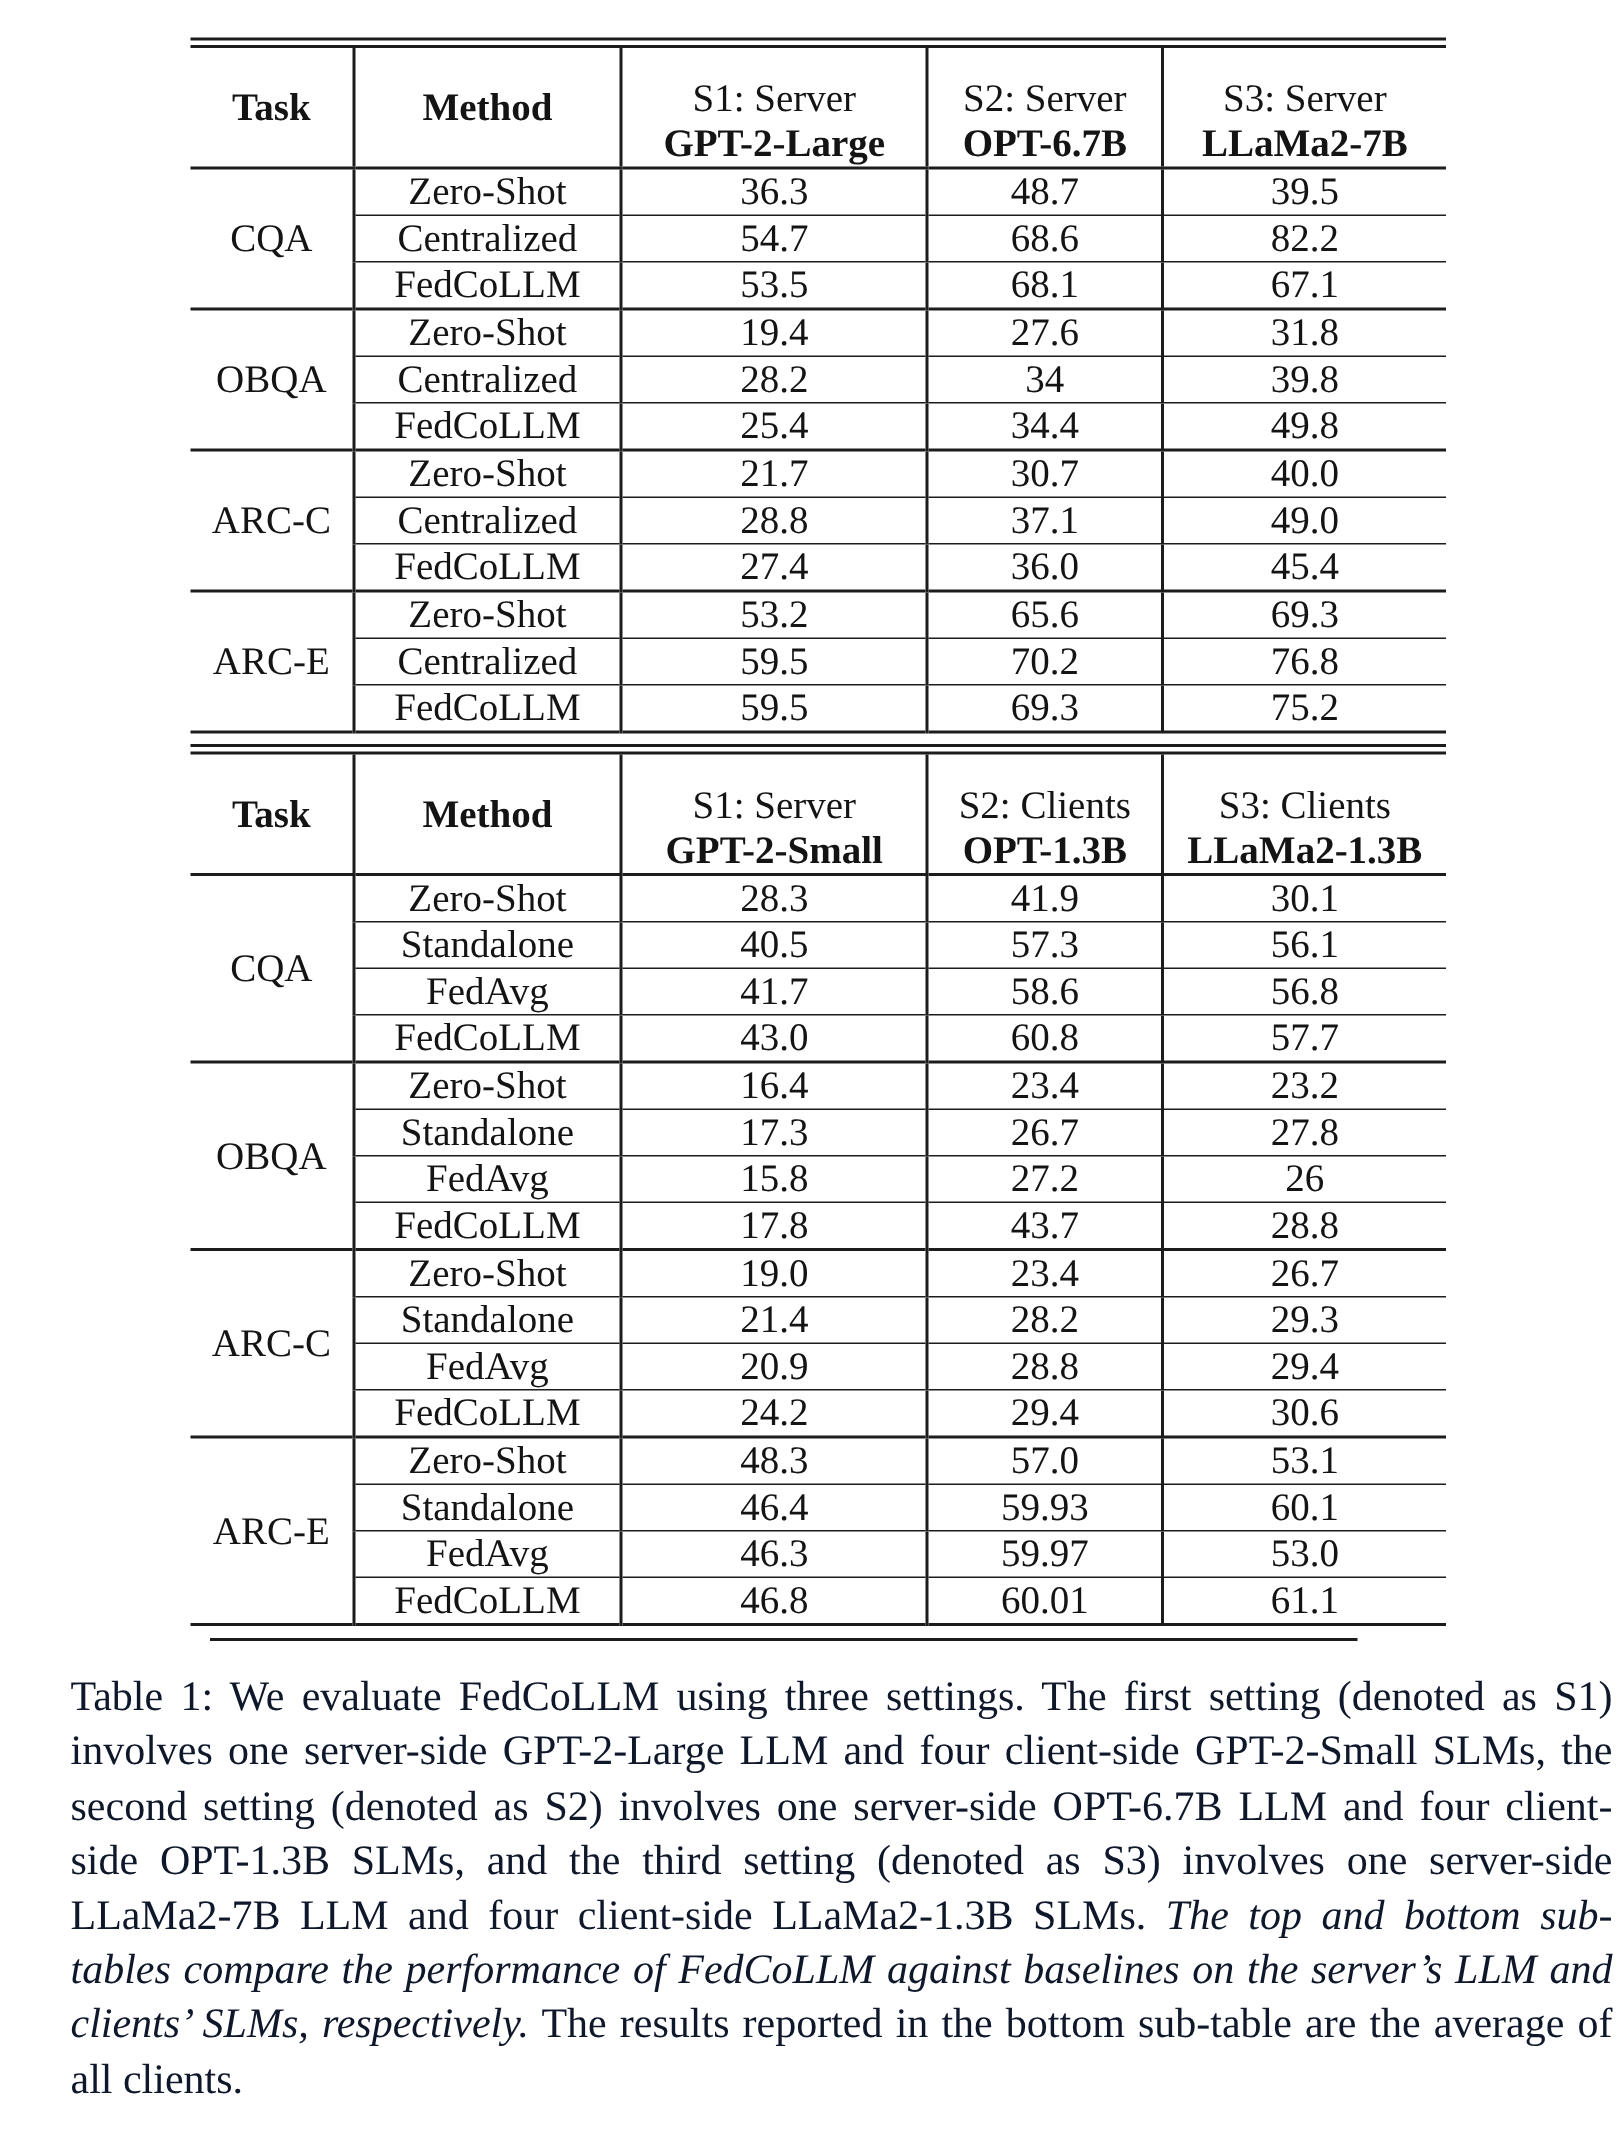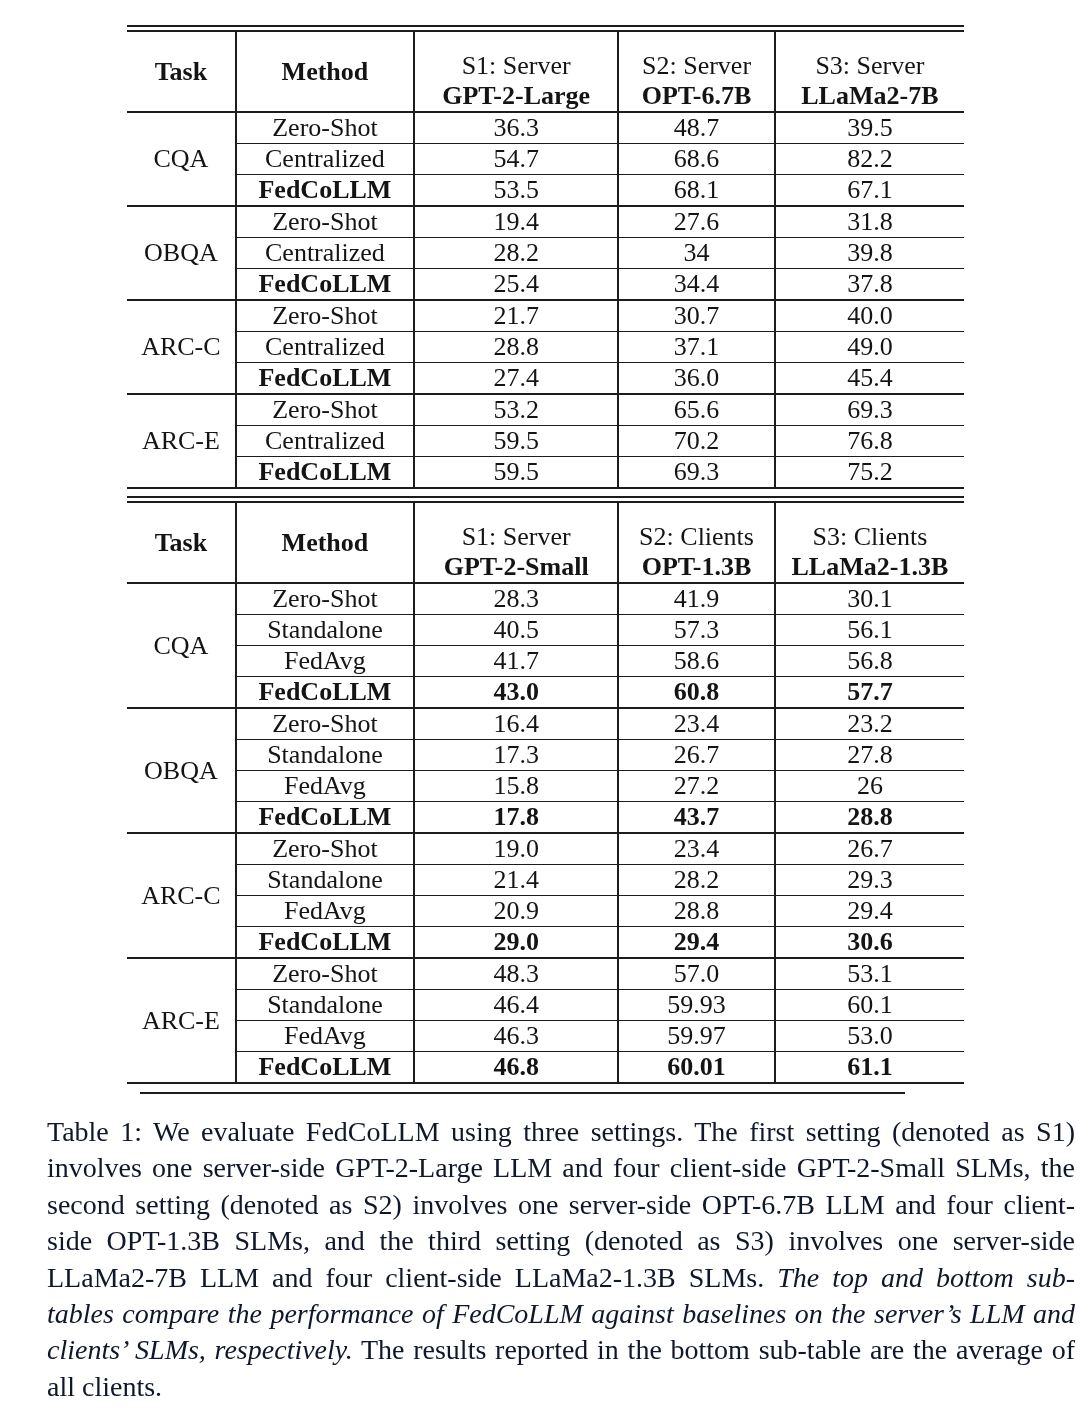--- a/index.html
+++ b/index.html
@@ -15,21 +15,21 @@
     width:100%; border-collapse:collapse; table-layout:fixed;
     border-bottom:2.5px solid #1c1c1c;
   }
   th, td { text-align:center; padding:0; font-size:26px; }
   td { height:30px; line-height:30px; }
   th { height:64px; border-bottom:2.2px solid #1c1c1c; font-weight:bold; vertical-align:middle; }
   .bL { border-left:2px solid #1c1c1c; }
   tr.gf td { border-top:2.2px solid #1c1c1c;margin-left:41px; }
   tr.in td { border-top:1.5px solid #1c1c1c; }
   td.task { vertical-align:middle; }
-  .b { font-weight:bold;margin-top:37px; }
+  .b { font-weight:normal;margin-top:37px; }
   .h1 { display:block; line-height:30px; font-weight:normal;margin-top:19px; }
   .h2 { display:block; line-height:30px; font-weight:bold; }
   .caption {
     position:absolute; left:35px; top:1102px; width:1028px; margin:12px;
     text-align:justify; font-size:28px; line-height:36.4px; color:#0f172a;
   }
   .caption .it { font-style:italic; }
 </style>
 </head>
 <body>
@@ -94,21 +94,21 @@
     <tr class="in">
       <td class="bL">Centralized</td>
       <td class="bL">28.2</td>
       <td class="bL">34</td>
       <td class="bL">39.8</td>
     </tr>
     <tr class="in">
       <td class="bL b">FedCoLLM</td>
       <td class="bL">25.4</td>
       <td class="bL">34.4</td>
-      <td class="bL">37.8</td>
+      <td class="bL">49.8</td>
     </tr>
 
     <tr class="gf">
       <td class="task" rowspan="3">ARC-C</td>
       <td class="bL">Zero-Shot</td>
       <td class="bL">21.7</td>
       <td class="bL">30.7</td>
       <td class="bL">40.0</td>
     </tr>
     <tr class="in">
@@ -240,21 +240,21 @@
       <td class="bL">29.3</td>
     </tr>
     <tr class="in">
       <td class="bL">FedAvg</td>
       <td class="bL">20.9</td>
       <td class="bL">28.8</td>
       <td class="bL">29.4</td>
     </tr>
     <tr class="in">
       <td class="bL b">FedCoLLM</td>
-      <td class="bL b">29.0</td>
+      <td class="bL b">24.2</td>
       <td class="bL b">29.4</td>
       <td class="bL b">30.6</td>
     </tr>
 
     <tr class="gf">
       <td class="task" rowspan="4">ARC-E</td>
       <td class="bL">Zero-Shot</td>
       <td class="bL">48.3</td>
       <td class="bL">57.0</td>
       <td class="bL">53.1</td>

